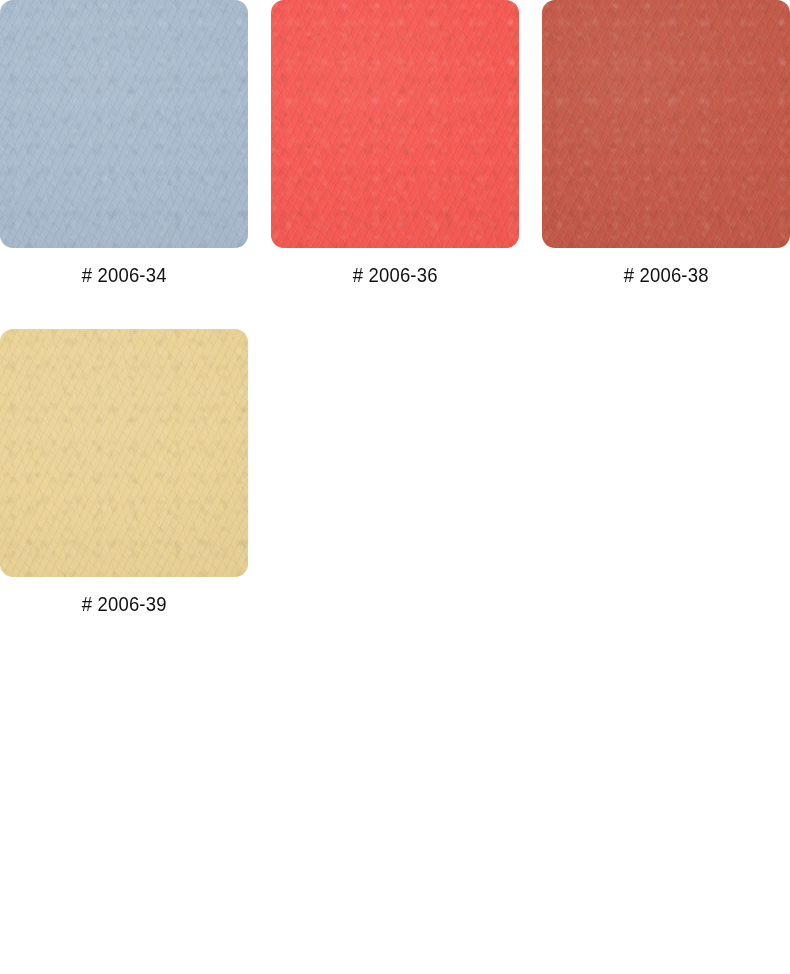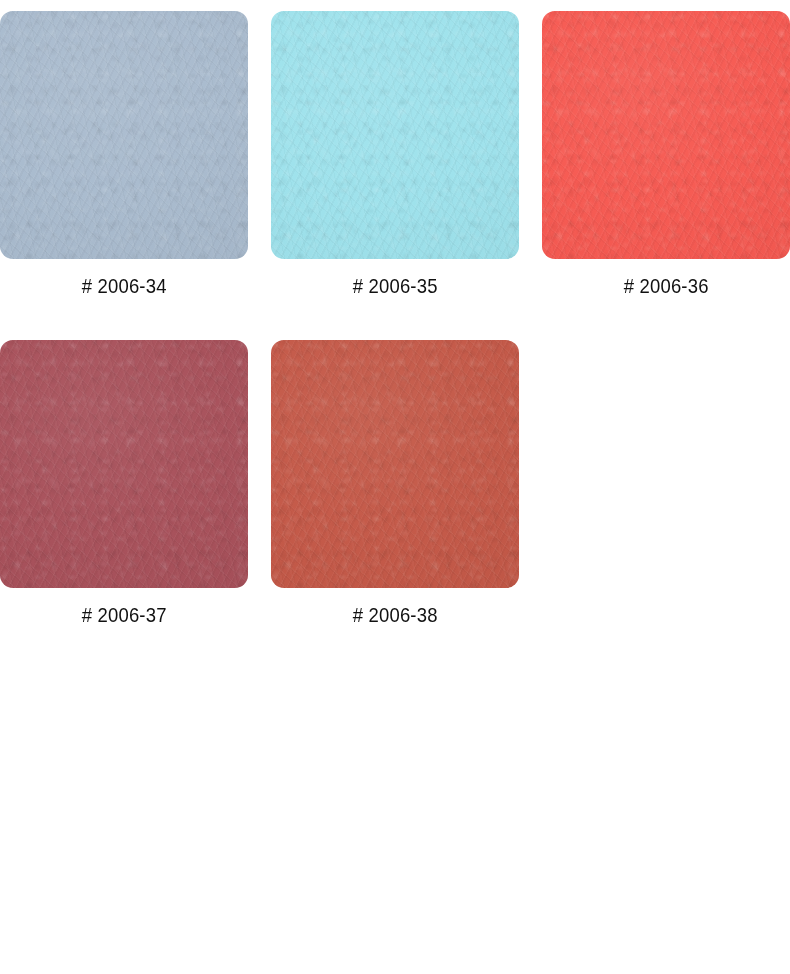--- a/index.html
+++ b/index.html
@@ -23,21 +23,20 @@
     row-gap: 22px;
     width: 790px;
     box-sizing: border-box;
   }
 
   .swatch-cell {
     display: flex;
     flex-direction: column;
     align-items: center;
     width: 248px;
-    justify-content: center;
   }
 
   .swatch-chip {
     position: relative;
     width: 248px;
     height: 248px;
     border-radius: 13px;
     overflow: hidden;
     flex: 0 0 auto;
   }
@@ -123,53 +122,45 @@
 
   <div class="swatch-cell">
     <div class="swatch-chip" style="background-color: rgb(169, 187, 206);">
       <div class="grain"></div>
       <div class="grain2"></div>
       <div class="sheen"></div>
     </div>
     <div class="swatch-label" style="color: rgb(17, 17, 17);"># 2006-34</div>
   </div>
 
-  <div class="swatch-cell">
-    <div class="swatch-chip" style="background-color: rgb(158, 226, 236);">
-      <div class="grain"></div>
-      <div class="grain2"></div>
-      <div class="sheen"></div>
-    </div>
-    <div class="swatch-label" style="color: rgb(17, 17, 17);"># 2006-35</div>
-  </div>
 
   <div class="swatch-cell">
     <div class="swatch-chip" style="background-color: rgb(246, 90, 82);">
       <div class="grain"></div>
       <div class="grain2"></div>
       <div class="sheen"></div>
     </div>
     <div class="swatch-label" style="color: rgb(17, 17, 17);"># 2006-36</div>
   </div>
 
-  <div class="swatch-cell">
-    <div class="swatch-chip" style="background-color: rgb(168, 81, 91);">
-      <div class="grain"></div>
-      <div class="grain2"></div>
-      <div class="sheen"></div>
-    </div>
-    <div class="swatch-label" style="color: rgb(17, 17, 17);"># 2006-37</div>
-  </div>
 
   <div class="swatch-cell">
     <div class="swatch-chip" style="background-color: rgb(196, 89, 72);">
       <div class="grain"></div>
       <div class="grain2"></div>
       <div class="sheen"></div>
     </div>
     <div class="swatch-label" style="color: rgb(17, 17, 17);"># 2006-38</div>
   </div>
 
+  <div class="swatch-cell">
+    <div class="swatch-chip" style="background-color: rgb(235, 211, 150);">
+      <div class="grain"></div>
+      <div class="grain2"></div>
+      <div class="sheen"></div>
+    </div>
+    <div class="swatch-label" style="color: rgb(17, 17, 17);"># 2006-39</div>
+  </div>
 
 
 
 
 </div>
 
 </body></html>

